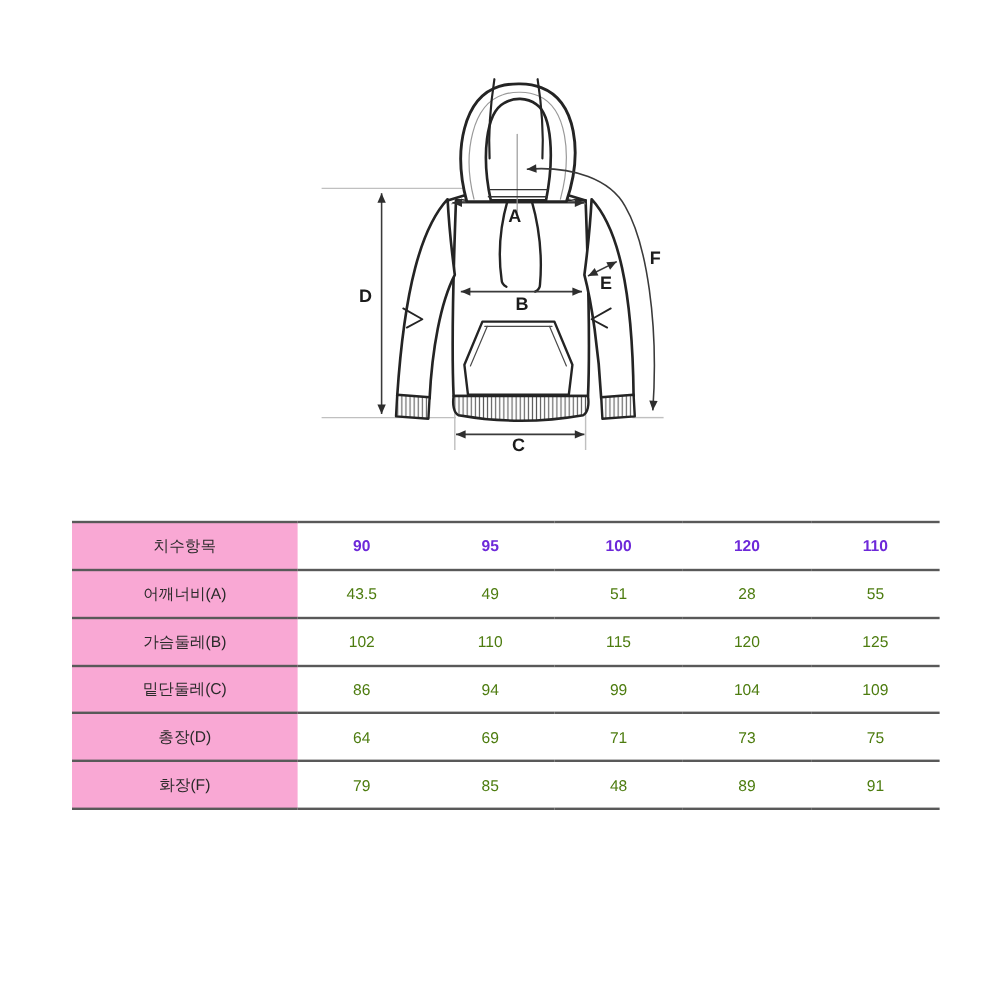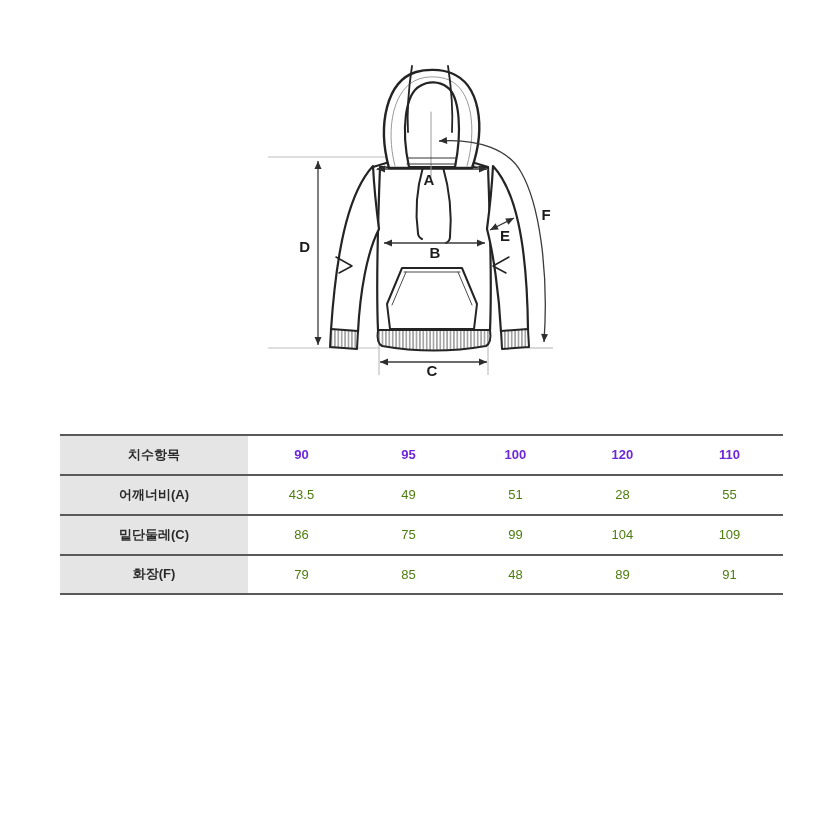--- a/index.html
+++ b/index.html
@@ -20,21 +20,21 @@
     border-top:2px solid #595959;
   }
   table.size-chart tr{height:39.85px;}
   table.size-chart th, table.size-chart td{
     border-bottom:2px solid #595959;
     text-align:center;vertical-align:middle;
     padding:0;font-size:13px;color:#4d7c0f;font-weight:400;
   }
   table.size-chart thead th{font-weight:700;color:#6d28d9;}
   table.size-chart .rowlabel{
-    background:#e5e5e5;font-weight:700;color:#2a2a2a;
+    background:#f9a8d4;font-weight:400;color:#2a2a2a;
   }
   col.c-label{width:26%;}
   col.c-size{width:14.8%;}
 </style>
 </head>
 <body>
 
 <div class="stage">
 
   <svg class="diagram" width="825" height="420" viewBox="0 0 825 420">
@@ -145,26 +145,42 @@
     <tbody>
       <tr>
         <td class="rowlabel">어깨너비(A)</td>
         <td>43.5</td>
         <td>49</td>
         <td>51</td>
         <td>28</td>
         <td>55</td>
       </tr>
       <tr>
+        <td class="rowlabel">가슴둘레(B)</td>
+        <td>102</td>
+        <td>110</td>
+        <td>115</td>
+        <td>120</td>
+        <td>125</td>
+      </tr>
+      <tr>
         <td class="rowlabel">밑단둘레(C)</td>
         <td>86</td>
-        <td>75</td>
+        <td>94</td>
         <td>99</td>
         <td>104</td>
         <td>109</td>
+      </tr>
+      <tr>
+        <td class="rowlabel">총장(D)</td>
+        <td>64</td>
+        <td>69</td>
+        <td>71</td>
+        <td>73</td>
+        <td>75</td>
       </tr>
       <tr>
         <td class="rowlabel">화장(F)</td>
         <td>79</td>
         <td>85</td>
         <td>48</td>
         <td>89</td>
         <td>91</td>
       </tr>
     </tbody>

